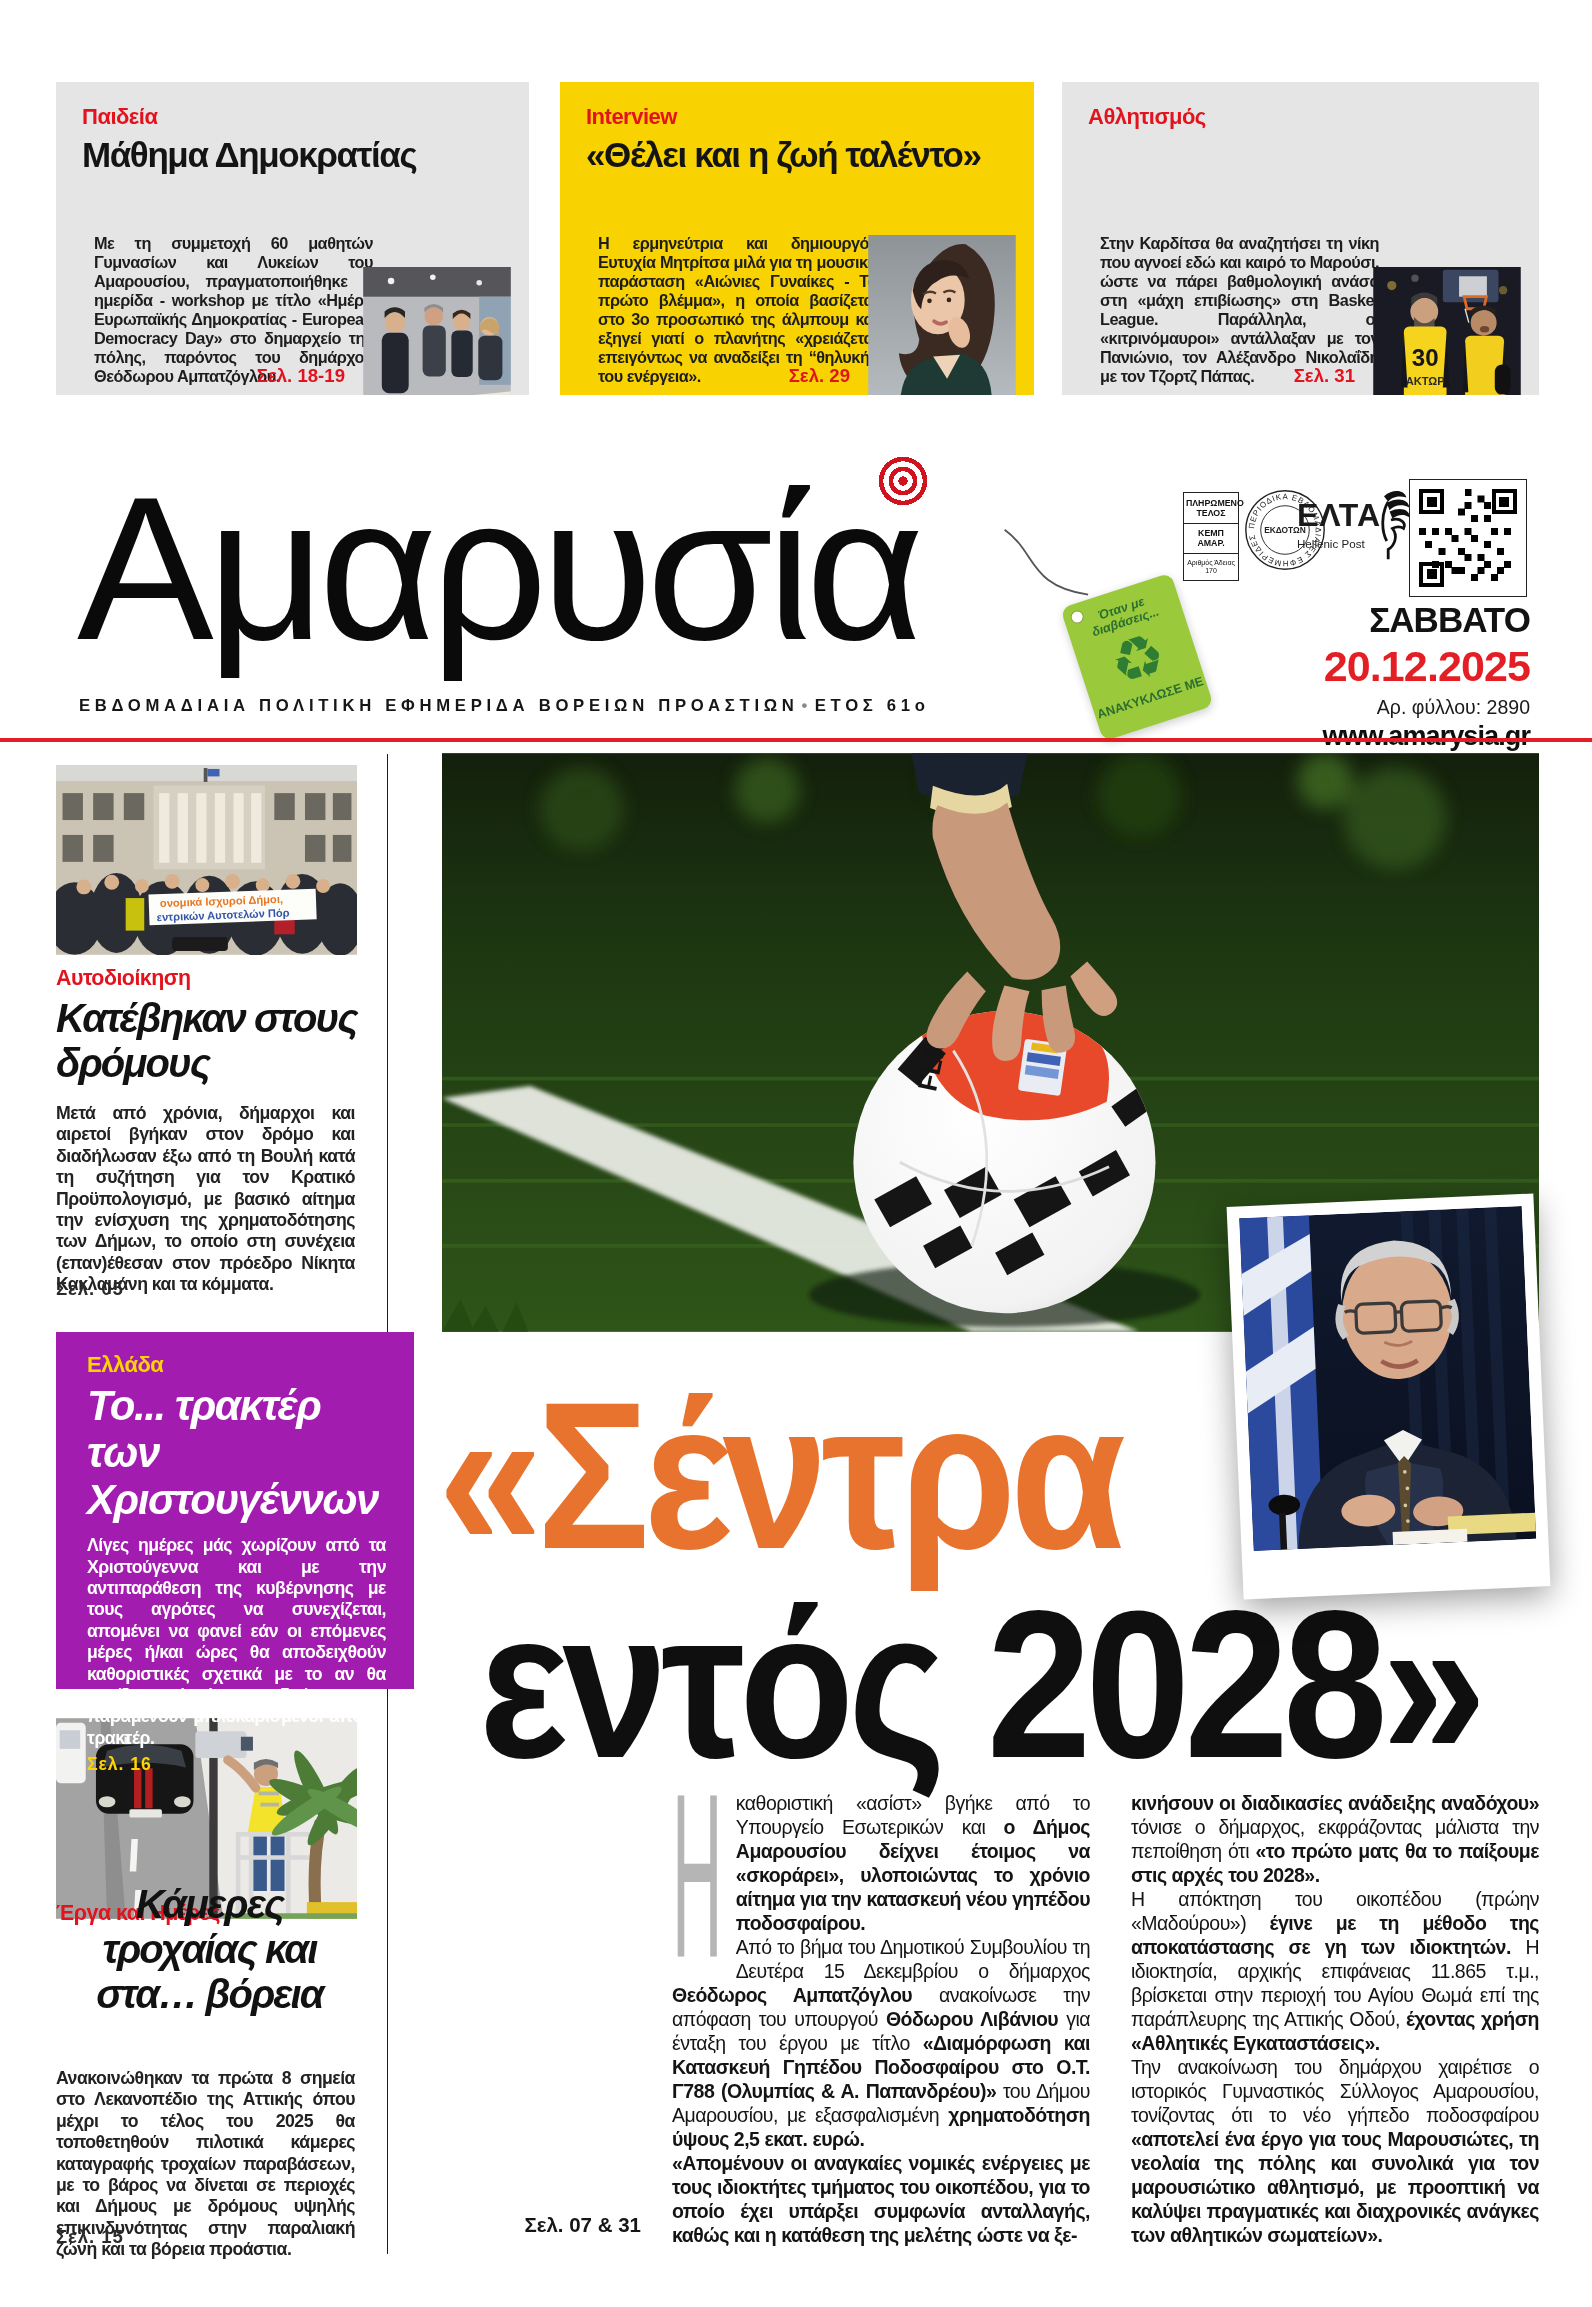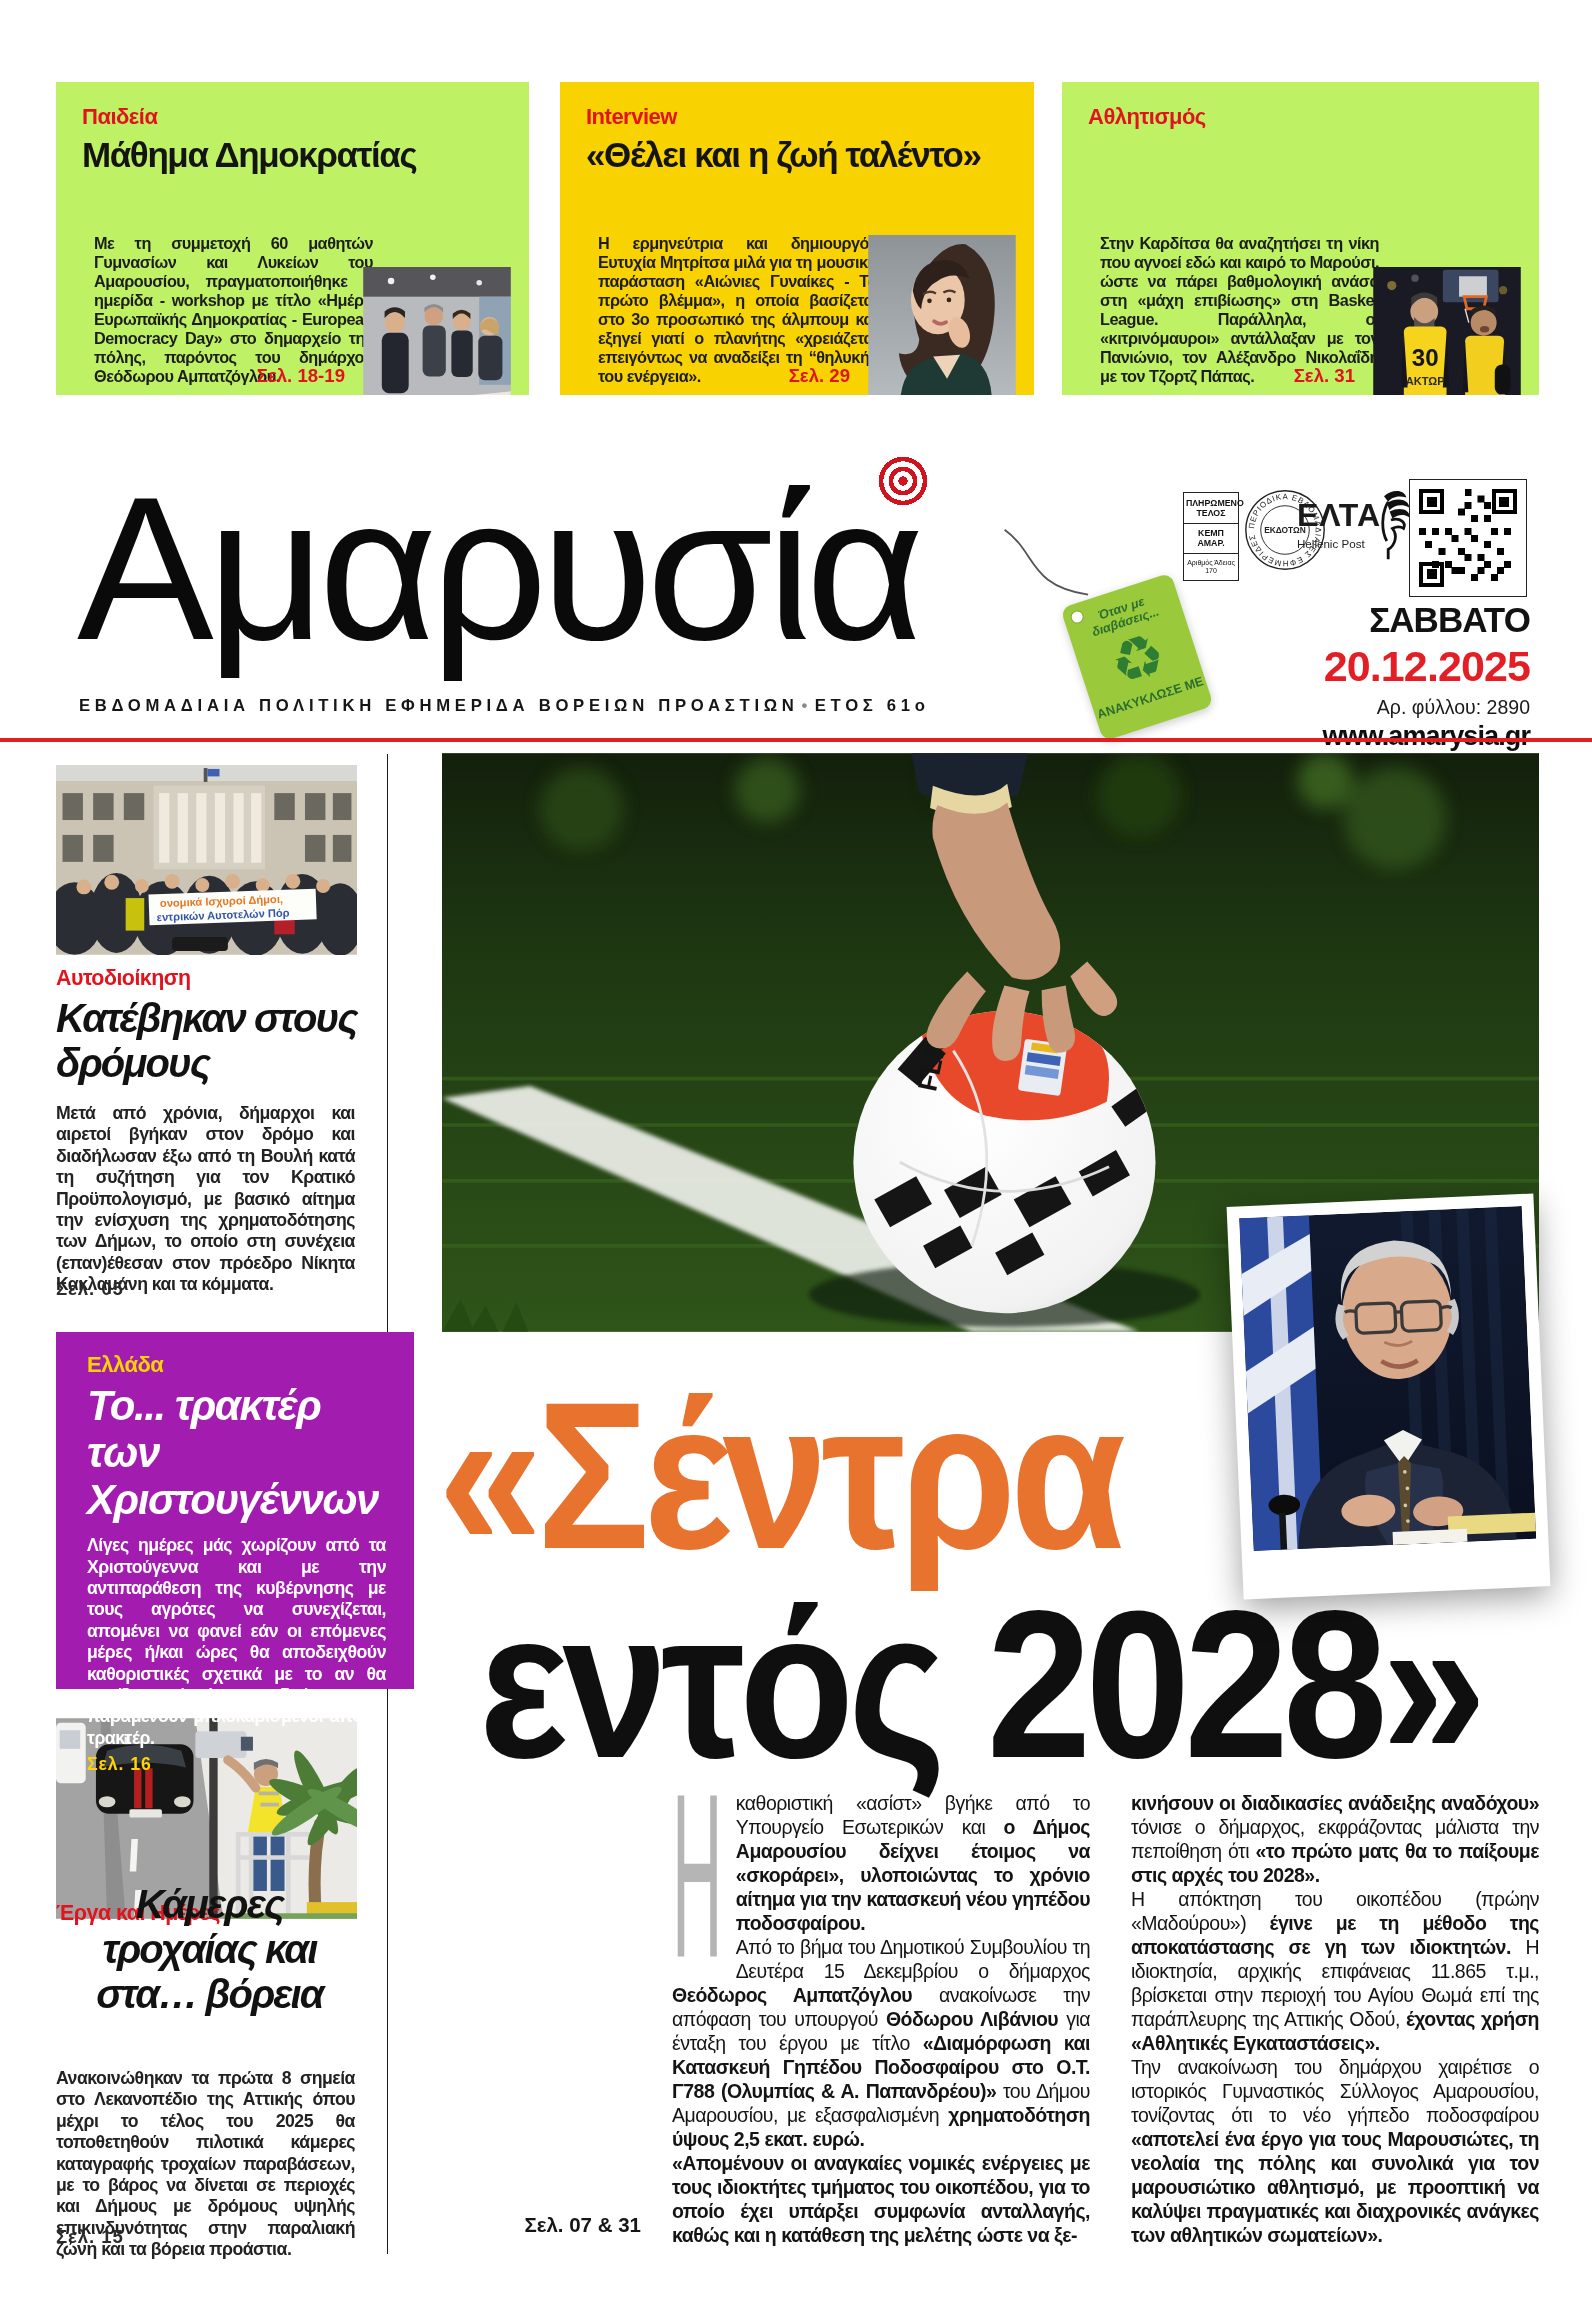--- a/index.html
+++ b/index.html
@@ -1,19 +1,19 @@
 <!DOCTYPE html>
 <html lang="el" style="font-size:7.4px"><head>
 <meta charset="utf-8">
 <style>
   html,body{margin:0;padding:0;background:#fff;}
   #page{position:relative;width:1593px;height:2307px;background:#ffffff;overflow:hidden;
         font-family:"Liberation Sans","DejaVu Sans",sans-serif;color:#111;}
   
-  .tbox{position:absolute;top:82px;height:313px;background:#bef264;box-sizing:border-box;
+  .tbox{position:absolute;top:82px;height:313px;background:#e5e5e5;box-sizing:border-box;
         padding:22px 17.7px 0 26px;overflow:hidden;}
   .tbox.yellow{background:#f8d301;}
   .kicker{font-size:22px;font-weight:700;color:#e3131e;letter-spacing:-0.5px;}
   .tbox h2{margin:7.4px 0 0;font-size:35px;font-weight:800;color:#141414;letter-spacing:-1.4px;line-height:1.05;}
   .tbox-body{position:absolute;left:26px;top:140px;width:279px;margin:12px;font-size:16.3px;line-height:19px;
              font-weight:700;color:#1d1d1d;text-align:justify;letter-spacing:-0.5px;}
   .tbox-photo{position:absolute;right:17.7px;bottom:0;width:148px;height:128px;overflow:hidden;}
   .tbox .pageref{position:absolute;right:184px;bottom:8.4px;font-size:18.6px;font-weight:700;color:#e3131e;}
   
   .logo{position:absolute;left:77px;top:465px;font-size:205px;line-height:1;color:#0a0a0a;

